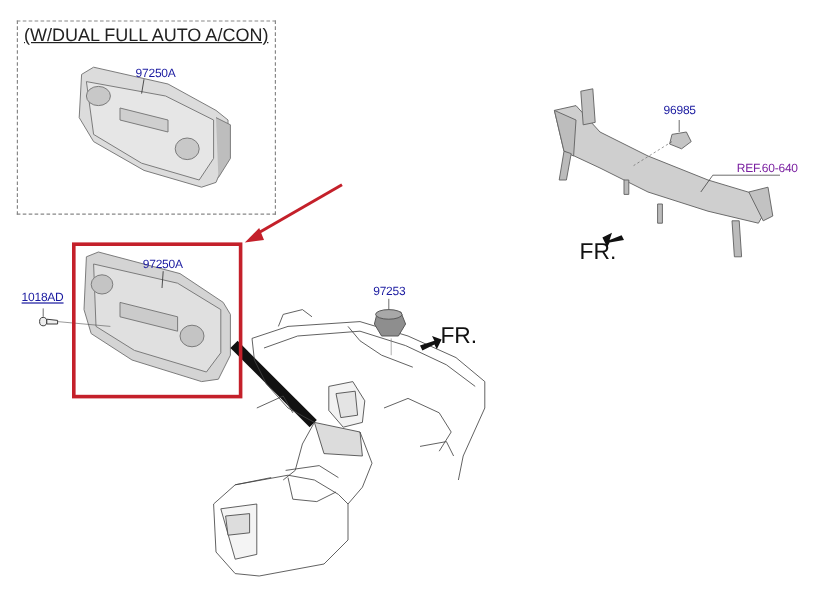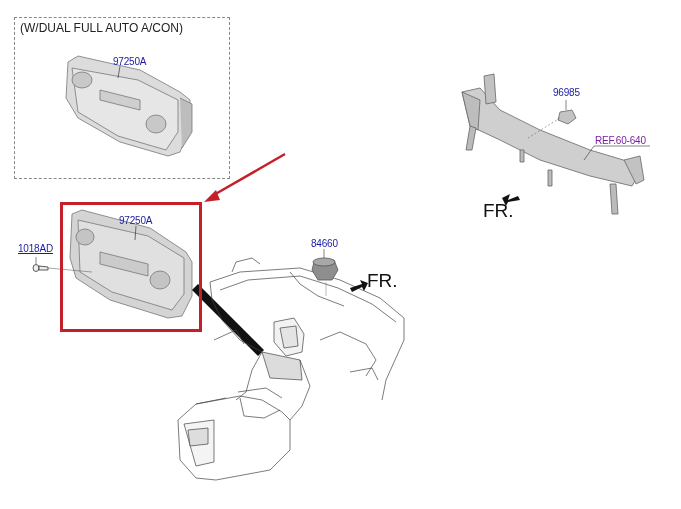--- a/index.html
+++ b/index.html
@@ -1,19 +1,19 @@
 <!DOCTYPE html>
 <html><head>
 <meta charset="utf-8">
 <style>
   html,body{margin:0;padding:0;background:#fff;}
   body{width:681px;height:509px;position:relative;overflow:hidden;font-family:"Liberation Sans",sans-serif;}
   .lbl{position:absolute;font-size:10px;color:#1a1aa0;letter-spacing:-0.2px;white-space:nowrap;}
-  .lbl.ref{color:#7a1fa0;}
-  .note{position:absolute;font-size:12px;color:#222;white-space:nowrap;}
+  .lbl.ref{color:#7a1fa0;margin-left:19px;}
+  .note{position:absolute;font-size:15px;color:#222;white-space:nowrap;text-decoration:underline;}
   .fr{position:absolute;font-size:19px;color:#111;white-space:nowrap;}
   .dash-box{position:absolute;border:1px dashed #888;}
   .red-box{position:absolute;border:3px solid #c4202a;}
   svg{position:absolute;left:0;top:0;}
 </style>
 </head>
 <body>
 
 <svg width="681" height="509" viewBox="0 0 681 509">
 
@@ -107,18 +107,18 @@
 </svg>
 
 <div class="dash-box" style="left:14px;top:17px;width:214px;height:160px;"></div>
 <div class="note" style="left:20px;top:21px;">(W/DUAL  FULL AUTO A/CON)</div>
 <div class="lbl" style="left:113px;top:56px;">97250A</div>
 
 <div class="red-box" style="left:60px;top:202px;width:136px;height:124px;"></div>
 <div class="lbl" style="left:119px;top:215px;">97250A</div>
 <div class="lbl" style="left:18px;top:243px;text-decoration:underline;">1018AD</div>
 
-<div class="lbl" style="left:311px;top:238px;">84660</div>
+<div class="lbl" style="left:311px;top:238px;">97253</div>
 <div class="fr" style="left:367px;top:270px;">FR.</div>
 
 <div class="lbl" style="left:553px;top:87px;">96985</div>
 <div class="lbl ref" style="left:595px;top:135px;">REF.60-640</div>
 <div class="fr" style="left:483px;top:200px;">FR.</div>
 
 </body></html>

